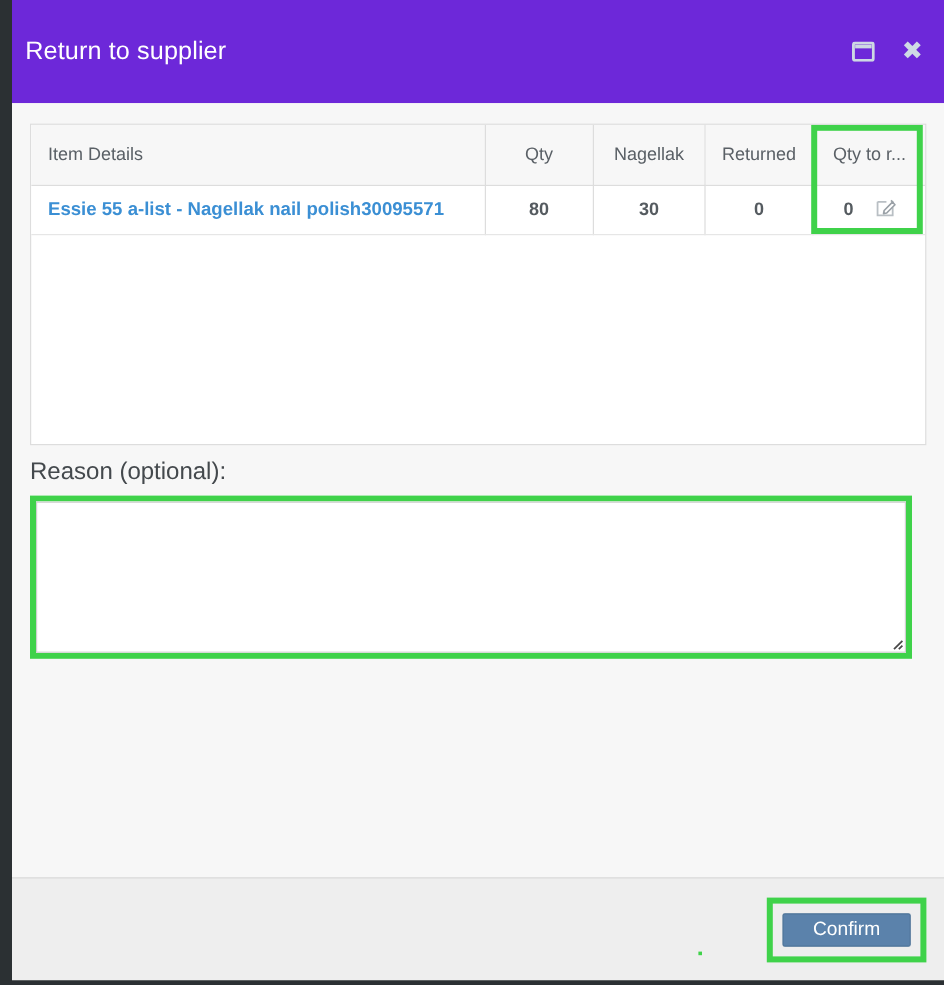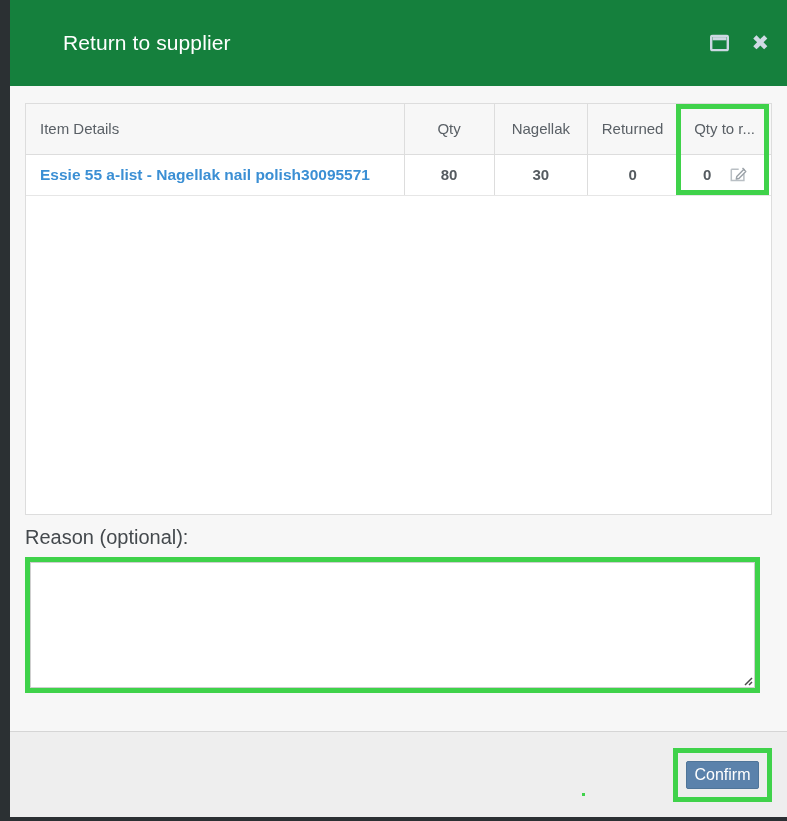--- a/index.html
+++ b/index.html
@@ -32,26 +32,25 @@
     height: 817px;
     background: #f7f7f7;
     display: flex;
     flex-direction: column;
     box-sizing: border-box;
   }
 
   
   .modal-header {
     height: 86px;
-    background: #15803d;
+    background: #6d28d9;
     flex: 0 0 86px;
     position: relative;
     display: flex;
     align-items: center;
-    padding-left: 42px;
   }
   .modal-title {
     color: #ffffff;
     font-size: 21px;
     font-weight: 400;
     margin-left: 11px;
     letter-spacing: .1px;
     user-select: none;
   }
   .header-actions {
@@ -88,21 +87,21 @@
     background: #f7f7f7;
     padding: 17px 15px 0 15px;
     box-sizing: border-box;
     position: relative;
   }
 
   
   .table-wrap {
     border: 1px solid #dddddd;
     background: #ffffff;
-    height: 412px;
+    height: 268px;
     box-sizing: border-box;
     position: relative;
     overflow: hidden;
   }
   table.items {
     width: 100%;
     border-collapse: collapse;
     table-layout: fixed;
     font-size: 15px;
     color: #555b60;
@@ -250,21 +249,21 @@
     background: #eeeeee;
     border: 1px solid #cccccc;
     color: #5a5f63;
     margin-right: 12px;
   }
   .confirm-wrap {
     border: 5px solid #3fd24a;
     box-sizing: border-box;
     padding: 8px;
     display: inline-flex;
-    width: 99px;
+    width: 133px;
     height: 54px;
     align-items: center;
     justify-content: center;
   }
   .btn-confirm {
     width: 100%;
     height: 100%;
     background: #5b82ab;
     border: 1px solid #4f7599;
     color: #ffffff;

